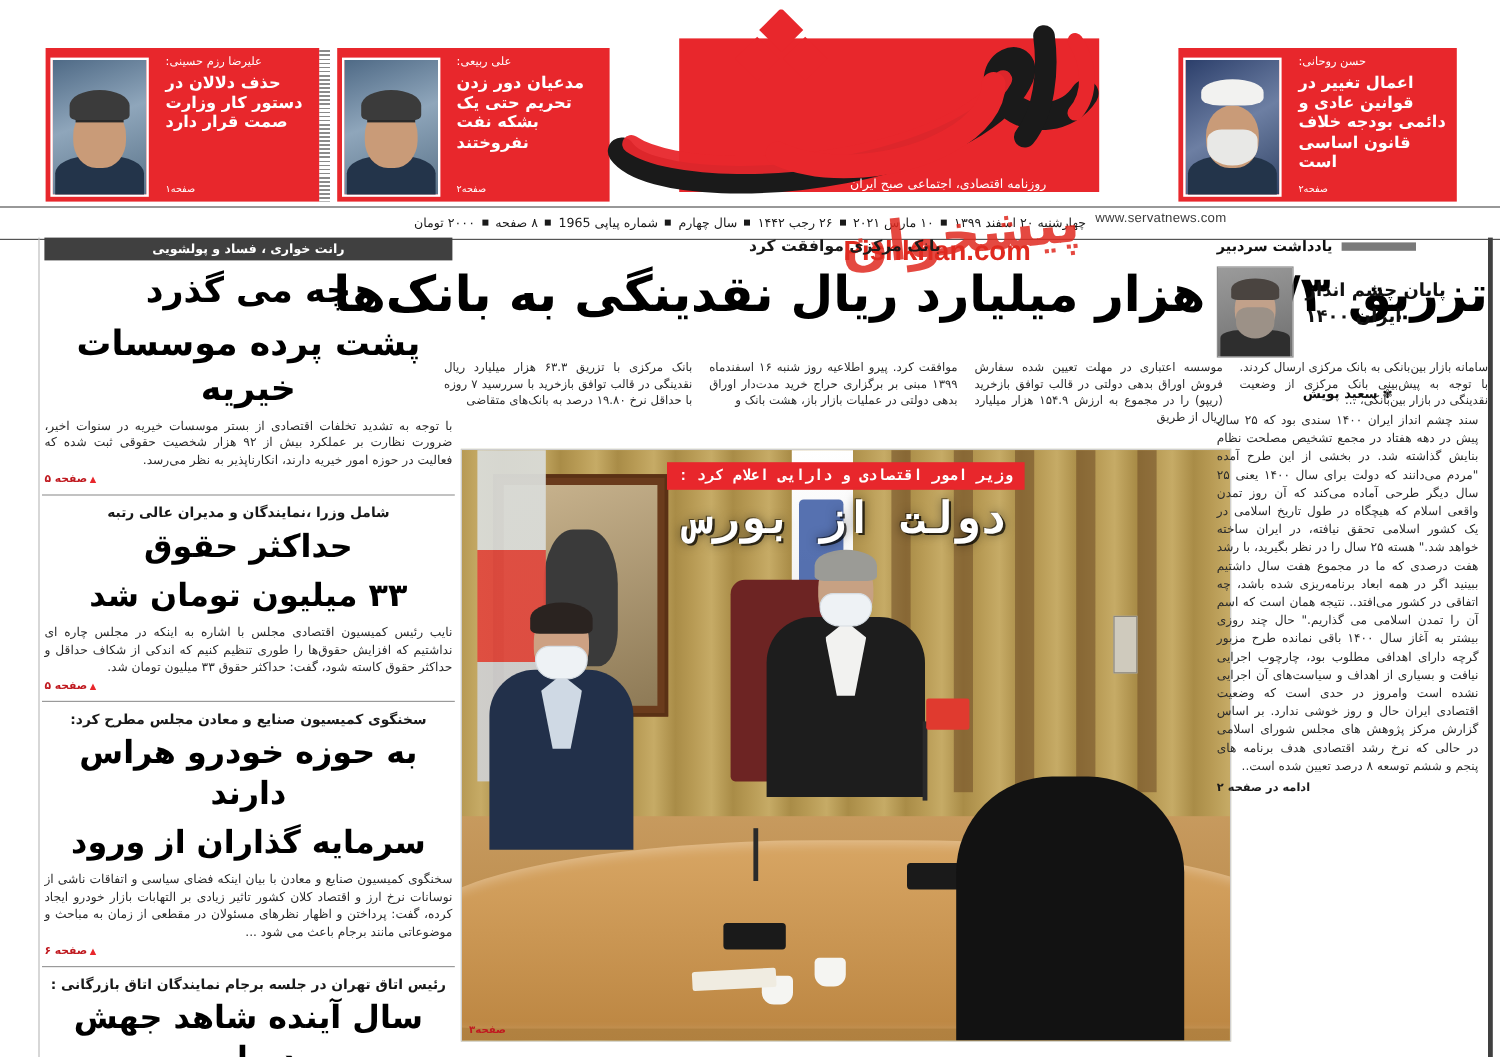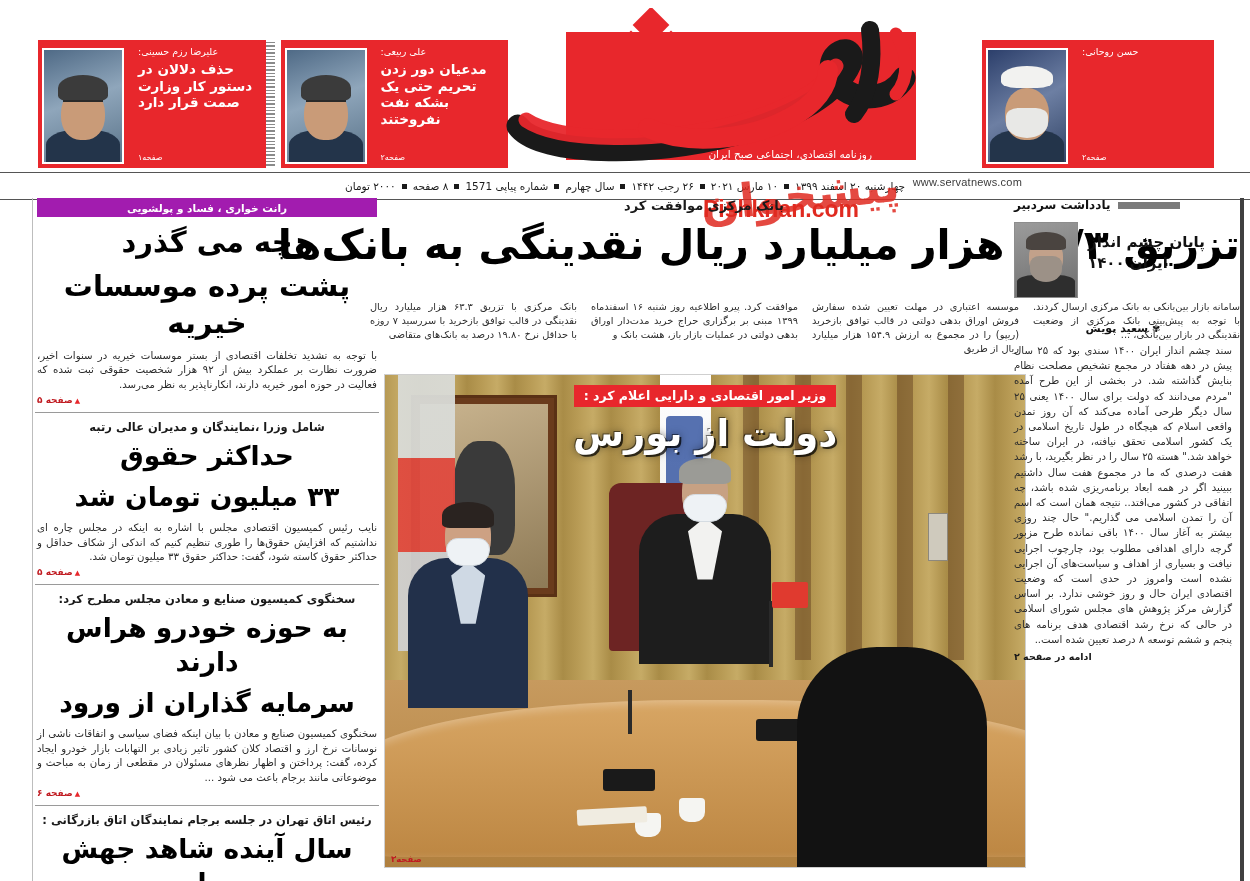--- a/index.html
+++ b/index.html
@@ -196,21 +196,21 @@
 
   
   .col-left {
     position: absolute; left: 32px; top: 0;
     width: 348px; height: 683px;
     border-left: 1px solid #bdbdbd;
     padding-left: 0;
   }
   .story { margin-bottom: 4px; padding: 0 4px; }
   .story-redbar {
-    background: #a21caf; color: #fff;
+    background: #404040; color: #fff;
     font-size: 10.5px; font-weight: bold;
     text-align: center;
     padding: 3.5px 4px;
     margin-bottom: 7px;
   }
   .story-kicker {
     font-size: 11.5px; color: #1a1a1a;
     text-align: center;
     margin-bottom: 5px;
     font-weight: bold;
@@ -432,20 +432,21 @@
     position: absolute; right: 12%; top: 28%;
     width: 18px; height: 46px;
     background: #cfcabd; border: 1px solid #8d887d;
   }
 
   
   .photo-overlay {
     position: absolute; left: 0; right: 0; top: 10px;
     text-align: center;
     direction: rtl;
+    font-family: Liberation Mono, monospace;
   }
   .overlay-badge {
     display: inline-block;
     background: #e8272c; color: #fff;
     font-size: 12.5px; font-weight: bold;
     padding: 3px 10px 4px 10px;
     margin-bottom: 4px;
   }
   .overlay-title {
     color: #ffffff;
@@ -632,28 +633,29 @@
 
     <div class="promo-right">
       <div class="promo-photo">
         <div class="body"></div>
           <div class="face"></div>
           <div class="beard"></div>
           <div class="turban"></div>
       </div>
       <div class="promo-text">
         <div class="promo-kicker">حسن روحانی:</div>
+        <div class="promo-title">اعمال تغییر در قوانین عادی و دائمی بودجه خلاف قانون اساسی است</div>
         <div class="promo-page">صفحه۲</div>
       </div>
     </div>
   </div>
 
   <div class="infobar">
     <div class="infobar-inner">
-      <span>چهارشنبه ۲۰ اسفند ۱۳۹۹</span><span class="sep"></span><span>۱۰ مارس ۲۰۲۱</span><span class="sep"></span><span>۲۶ رجب ۱۴۴۲</span><span class="sep"></span><span>سال چهارم</span><span class="sep"></span><span>شماره پیاپی 1571</span><span class="sep"></span><span>۸ صفحه</span><span class="sep"></span><span>۲۰۰۰ تومان</span>
+      <span>چهارشنبه ۲۰ اسفند ۱۳۹۹</span><span class="sep"></span><span>۱۰ مارس ۲۰۲۱</span><span class="sep"></span><span>۲۶ رجب ۱۴۴۲</span><span class="sep"></span><span>سال چهارم</span><span class="sep"></span><span>شماره پیاپی 1965</span><span class="sep"></span><span>۸ صفحه</span><span class="sep"></span><span>۲۰۰۰ تومان</span>
     </div>
   </div>
   <div class="site-url">www.servatnews.com</div>
 
   <div class="wm-pishkhan">پیشخوان</div>
   <div class="wm-pishkhan-dot">Pishkhan.com</div>
 
   <div class="content">
 
     <div class="col-left">

